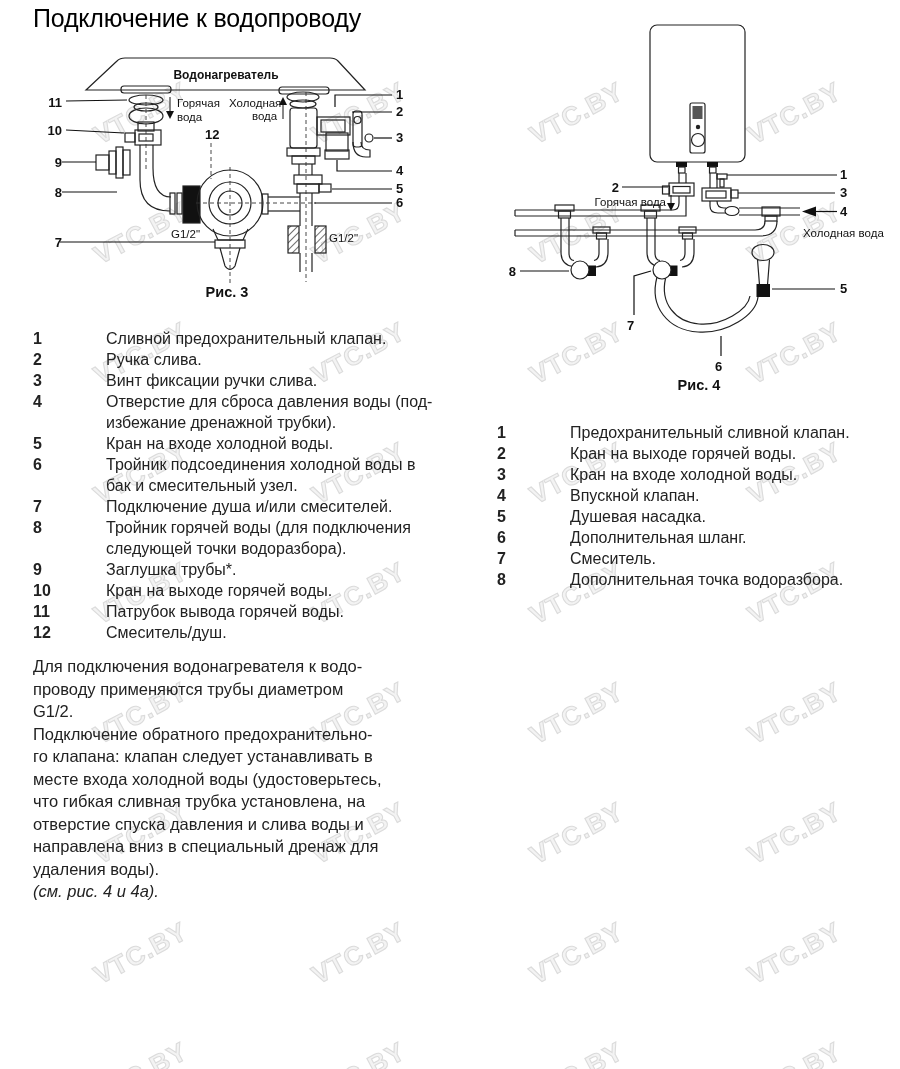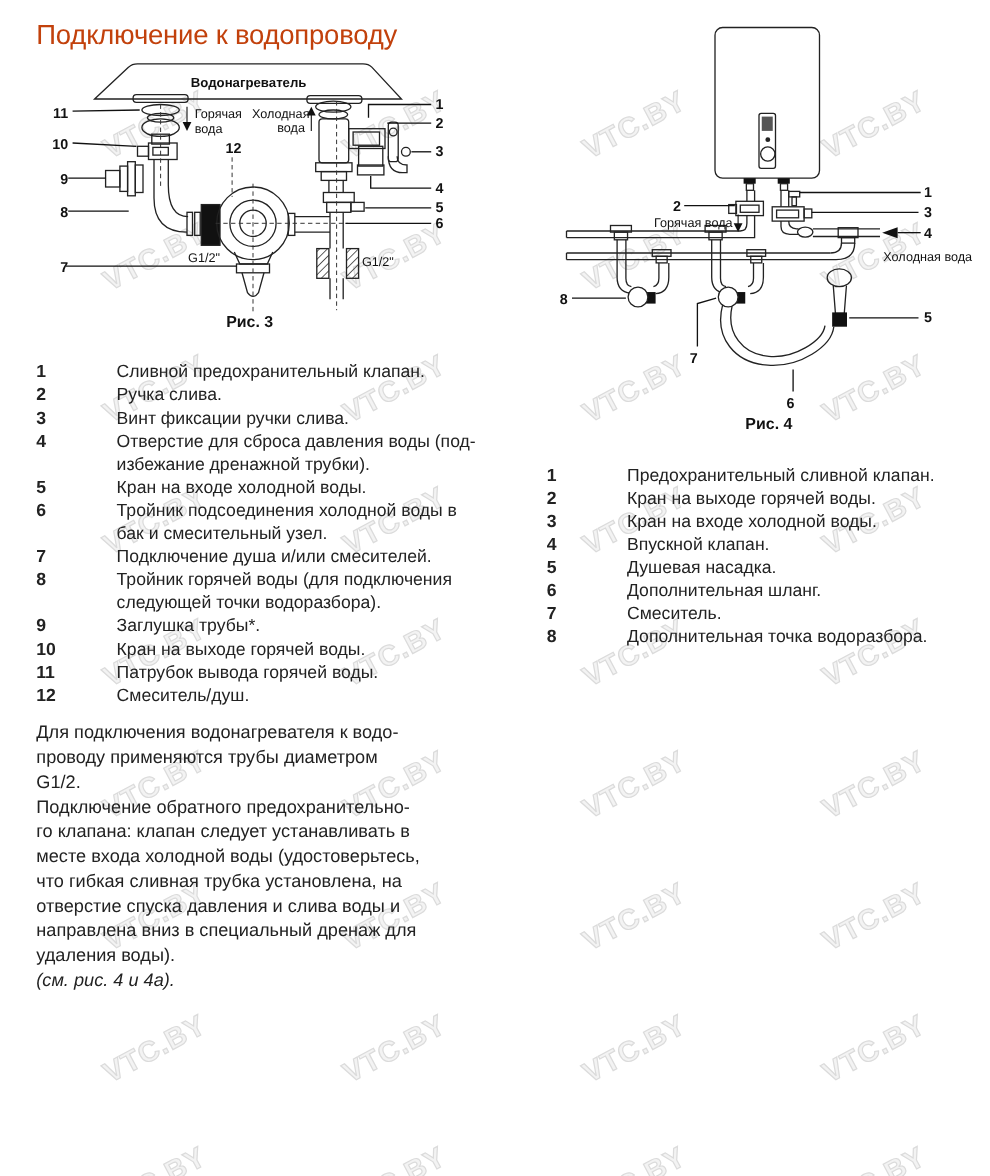--- a/index.html
+++ b/index.html
@@ -9,22 +9,22 @@
   }
   .wm-layer{position:absolute;inset:0;z-index:0;pointer-events:none;}
   .wm{
     position:absolute;transform:rotate(-28deg);
     font-weight:bold;font-size:26px;letter-spacing:1px;
     color:#f3f3f3;-webkit-text-stroke:1.1px #dbdbdb;
     white-space:nowrap;user-select:none;
   }
   .content{position:absolute;inset:0;z-index:1;}
   .page-title{
-    position:absolute;left:33px;top:18px;
-    font-size:25px;font-weight:400;letter-spacing:-0.2px;color:#c2410c;
+    position:absolute;left:33px;top:4px;
+    font-size:25px;font-weight:400;letter-spacing:-0.2px;color:#000000;
   }
   svg{position:absolute;overflow:visible;}
   svg text{font-family:"Liberation Sans",sans-serif;fill:#111;}
   .callout{font-size:13px;font-weight:bold;}
   .anno{font-size:11.5px;}
   .annob{font-size:12px;font-weight:bold;}
   .figcap{font-size:14.5px;font-weight:bold;}
   .legend{position:absolute;font-size:16px;line-height:21px;color:#222;}
   .legend-l{left:33px;top:328px;width:424px;}
   .legend-r{left:497px;top:422px;width:396px;}

